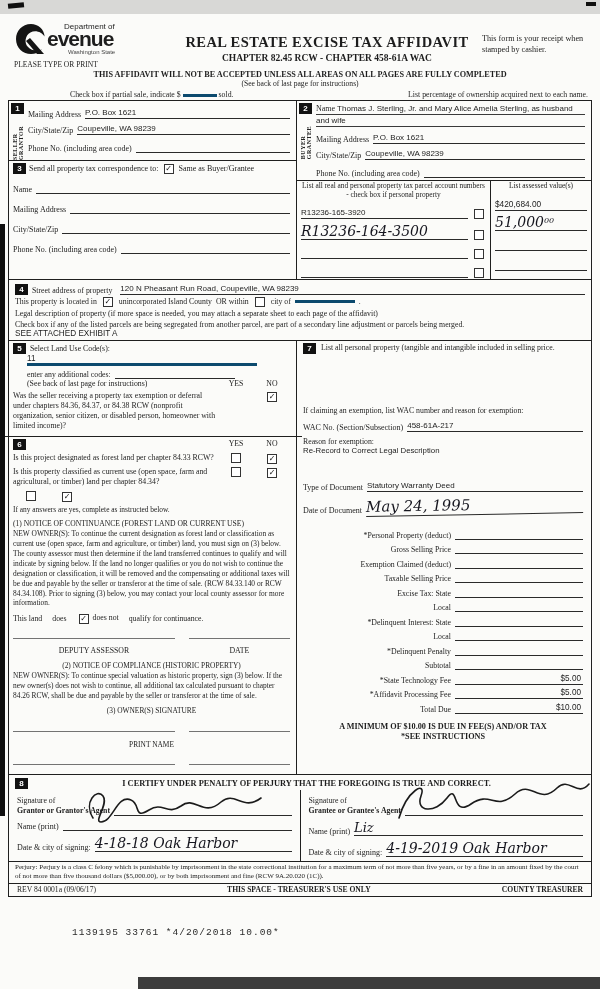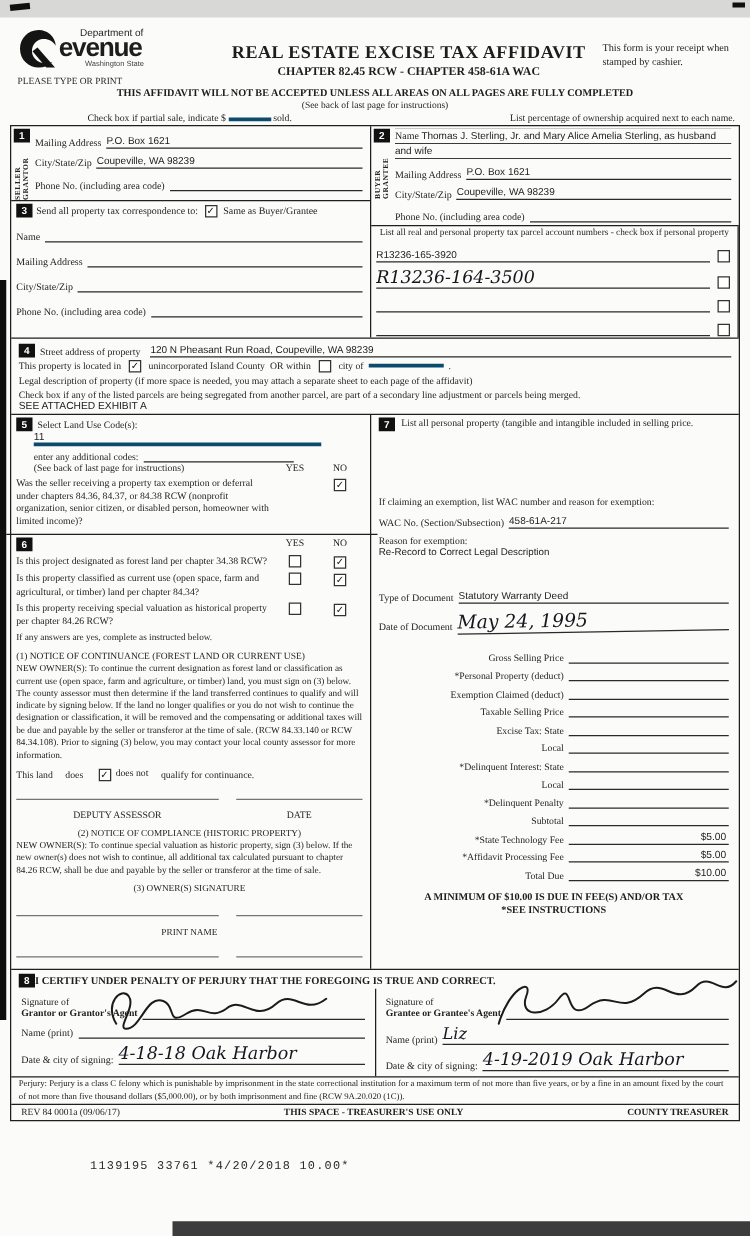--- a/index.html
+++ b/index.html
@@ -74,21 +74,21 @@
   
   .padR{padding:2px 8px 2px 6px;font-size:7.8px;}
   .mrow{display:flex;align-items:flex-end;margin-top:3.5px;}
   .mlabel{width:148px;text-align:right;padding-right:4px;font-size:7.8px;white-space:nowrap;}
   .mval{flex:1;border-bottom:1px solid #2a2a2a;text-align:right;font-family:"Liberation Sans",sans-serif;
         font-size:8.2px;min-height:10px;padding-right:2px;}
   .minnote{font-weight:bold;text-align:center;font-size:8.2px;margin-top:8px;}
   
   .sec8{padding:2px 0 0 0;}
   .certifyrow{display:flex;align-items:center;padding:1px 6px;}
-  .certify{flex:1;text-align:left;font-weight:bold;font-size:8.4px;}
+  .certify{flex:1;text-align:center;font-weight:bold;font-size:8.4px;}
   .sigcols{display:flex;}
   .sigcol{flex:1;padding:2px 8px 4px 8px;font-size:7.8px;position:relative;}
   .sigcol.first{border-right:1px solid #1f1f1f;}
   .srow{display:flex;align-items:flex-end;margin-top:4px;}
   .srow .who{line-height:1.25;}
   .sigsvg{position:absolute;pointer-events:none;}
   .perjury{border-top:1px solid #1f1f1f;font-size:7px;line-height:1.35;padding:1px 6px;border-bottom:1px solid #1f1f1f;}
   .footrow{display:flex;justify-content:space-between;font-size:7.6px;padding:1px 8px 2px 8px;}
   .stamp{font-family:"Liberation Mono",monospace;font-size:9.5px;letter-spacing:1px;color:#2a2a2a;margin:30px 0 0 72px;}
   .bottom-bar{position:absolute;left:138px;right:0;bottom:0;height:12px;background:#3c3c3c;}
@@ -229,20 +229,29 @@
               </div>
             <div class="prow">
                 <span class="fill"></span>
               <span class="cb"></span>
               </div>
             <div class="prow">
                 <span class="fill"></span>
               <span class="cb"></span>
               </div>
           </div>
+          <div class="assessed">
+            <div class="phead">List assessed value(s)</div>
+            <div class="arow val">$420,684.00</div>
+            <div class="arow" style="margin-top:3px;">
+              <span class="hw" style="font-size:14px;">51,000</span><sup class="hw">00</sup>
+            </div>
+            <div class="arow"></div>
+            <div class="arow"></div>
+          </div>
         </div>
       </div>
     </div>
 
     <div class="band sec4">
       <div class="line">
         <span class="badge">4</span>
         <span>Street address of property</span>
         <span class="fill val">120 N Pheasant Run Road, Coupeville, WA 98239</span>
       </div>
@@ -286,31 +295,30 @@
         </div>
         <div class="hline"></div>
         <div class="padL" style="flex:1;">
           <div style="display:flex;">
             <span class="badge">6</span>
             <span style="flex:1;"></span>
             <span class="qbox">YES</span>
             <span class="qbox">NO</span>
           </div>
           <div class="qrow">
-            <span class="qtext">Is this project designated as forest land per chapter 34.38 RCW?</span>
+            <span class="qtext">Is this project designated as forest land per chapter 84.33 RCW?</span>
             <span class="qbox"><span class="cb"></span></span>
             <span class="qbox"><span class="cb checked">✓</span></span>
           </div>
           <div class="qrow">
             <span class="qtext">Is this property classified as current use (open space, farm and agricultural, or timber) land per chapter 84.34?</span>
             <span class="qbox"><span class="cb"></span></span>
             <span class="qbox"><span class="cb checked">✓</span></span>
           </div>
           <div class="qrow">
-            <span class="qtext">Is this property receiving special valuation as historical property per chapter 84.26 RCW?</span>
             <span class="qbox"><span class="cb"></span></span>
             <span class="qbox"><span class="cb checked">✓</span></span>
           </div>
           <div class="para">If any answers are yes, complete as instructed below.</div>
           <div class="para" style="margin-top:5px;"><span style="font-size:7.6px;">(1) NOTICE OF CONTINUANCE (FOREST LAND OR CURRENT USE)</span><br>
             <span>NEW OWNER(S):  To continue the current designation as forest land or classification as current use (open space, farm and agriculture, or timber) land, you must sign on (3) below.  The county assessor must then determine if the land transferred continues to qualify and will indicate by signing below. If the land no longer qualifies or you do not wish to continue the designation or classification, it will be removed and the compensating or additional taxes will be due and payable by the seller or transferor at the time of sale.  (RCW 84.33.140 or RCW 84.34.108).  Prior to signing (3) below, you may contact your local county assessor for more information.</span></div>
           <div class="landrow">
             <span>This land</span>
             <span>does</span>
             <span><span class="cb checked">✓</span>
@@ -354,25 +362,25 @@
               <span class="lbl">Type of Document</span>
             <span class="fill val">Statutory Warranty Deed</span>
             </div>
           <div class="frow" style="margin-top:4px;">
               <span class="lbl">Date of Document</span>
             <span class="fill hw" style="font-size:15px;transform:rotate(-1deg);">May 24, 1995</span>
             </div>
 
           <div style="margin-top:14px;">
             <div class="mrow">
+                <span class="mlabel">*Personal Property (deduct)</span>
+                <span class="mval"></span>
+              </div>
+            <div class="mrow">
                 <span class="mlabel">Gross Selling Price</span>
-                <span class="mval"></span>
-              </div>
-            <div class="mrow">
-                <span class="mlabel">*Personal Property (deduct)</span>
                 <span class="mval"></span>
               </div>
             <div class="mrow">
                 <span class="mlabel">Exemption Claimed (deduct)</span>
                 <span class="mval"></span>
               </div>
             <div class="mrow">
                 <span class="mlabel">Taxable Selling Price</span>
                 <span class="mval"></span>
               </div>

